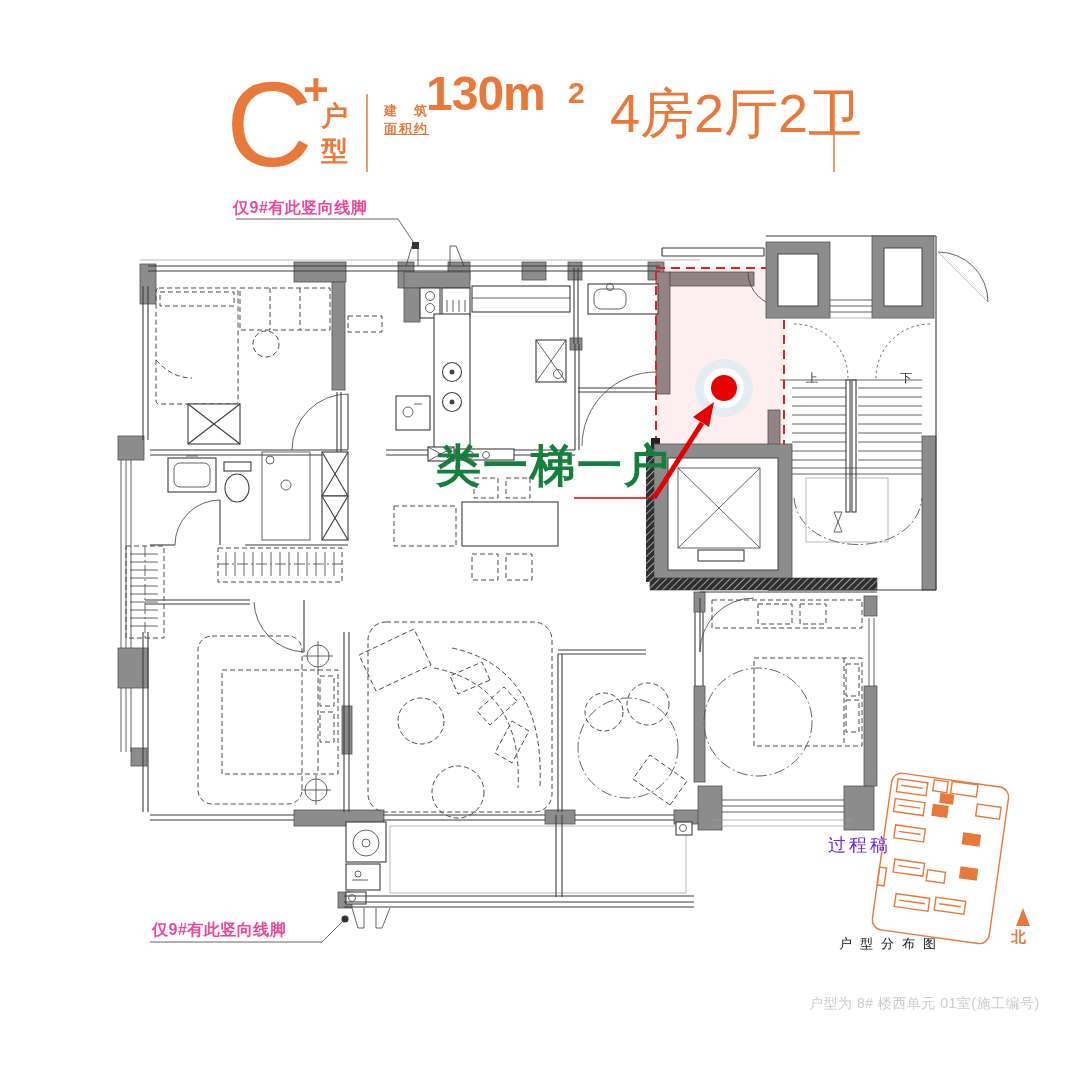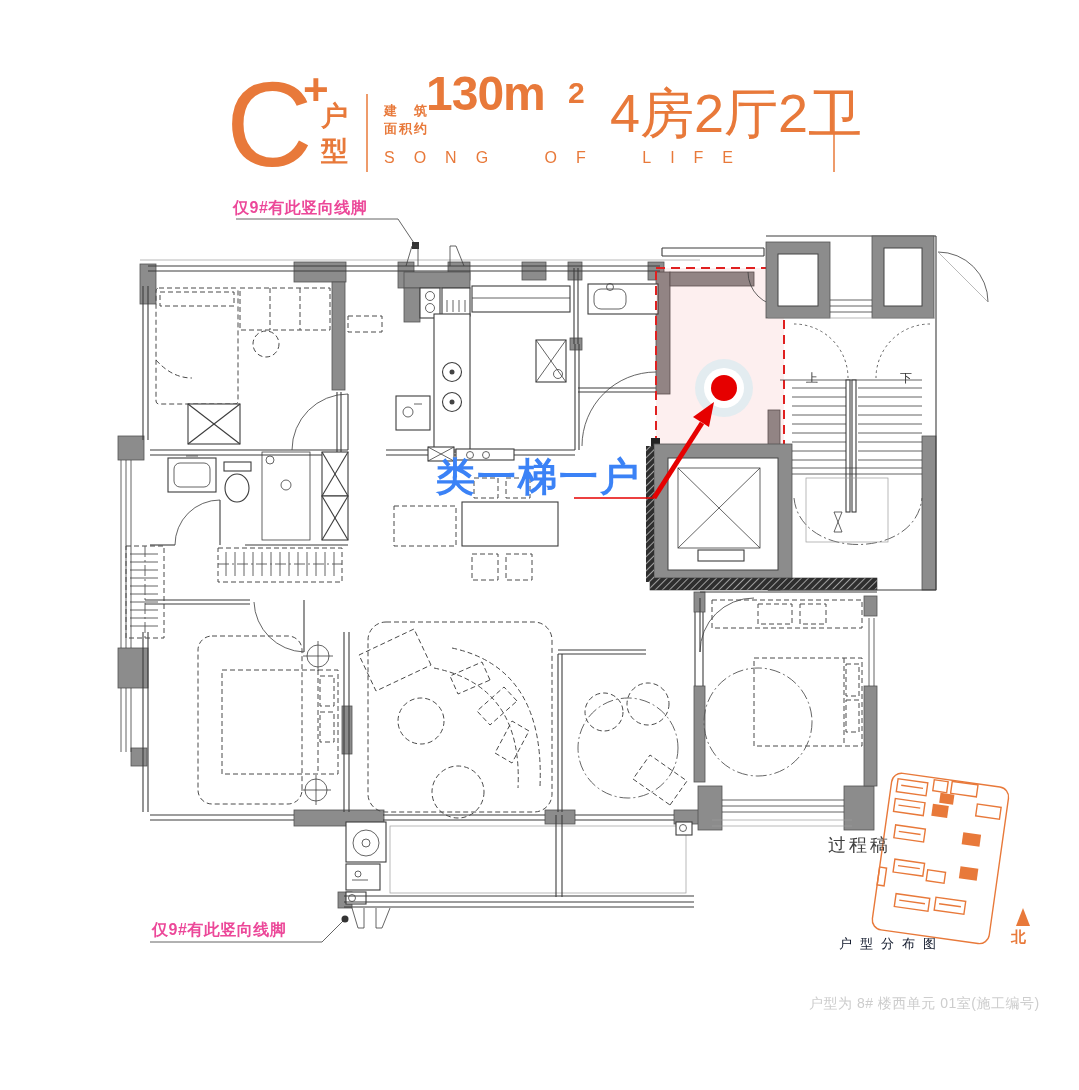--- a/index.html
+++ b/index.html
@@ -7,32 +7,32 @@
          font-family:"Liberation Sans","DejaVu Sans",sans-serif;}
   .abs{position:absolute;}
   
   .c-letter{left:226px;top:64px;font-size:120px;font-weight:400;color:#E8793A;line-height:1;}
   .c-plus{left:303px;top:68px;font-size:44px;font-weight:700;color:#E8793A;line-height:1;}
   .c-vert{left:321px;top:99px;color:#E8793A;font-weight:700;font-size:27px;line-height:35px;
           display:flex;flex-direction:column;}
   .hdr-divider{left:366px;top:94px;width:2px;height:78px;background:#E8793A;opacity:.75;}
   .area-prefix{left:384px;top:102px;color:#E8793A;font-size:13px;line-height:18px;font-weight:600;}
   .area-prefix .l1{letter-spacing:17px;}
-  .area-prefix .l2{letter-spacing:2px;}
+  .area-prefix .l2{letter-spacing:2px;text-decoration:underline;}
   .area-value{left:426px;top:70px;color:#E8793A;font-size:48px;font-weight:700;line-height:1;letter-spacing:-1px;}
   .area-sup{left:568px;top:76px;color:#E8793A;font-size:30px;font-weight:700;}
   .rooms{left:610px;top:86px;color:#E8793A;font-size:54px;font-weight:400;line-height:1;}
   .slogan{left:384px;top:149px;color:#E8793A;font-size:16px;font-weight:400;letter-spacing:19px;word-spacing:14px;white-space:nowrap;}
   .hdr-tick{left:833px;top:92px;width:2px;height:80px;background:#E8793A;opacity:.75;}
   
   .note{color:#ec4899;font-size:16px;letter-spacing:.5px;white-space:nowrap;font-weight:bold;}
   .note-top{left:233px;top:198px;}
   .note-bottom{left:152px;top:920px;}
-  .red-label{left:436px;top:450px;color:#3b82f6;font-size:39px;font-weight:900;letter-spacing:2px;white-space:nowrap;}
-  .draft{left:828px;top:833px;color:#404040;font-size:18px;letter-spacing:3px;}
+  .red-label{left:436px;top:436px;color:#15803d;font-size:45px;font-weight:900;letter-spacing:2px;white-space:nowrap;}
+  .draft{left:828px;top:833px;color:#6d28d9;font-size:18px;letter-spacing:3px;}
   .sketch-caption{left:839px;top:935px;color:#0f172a;font-size:13px;letter-spacing:8px;white-space:nowrap;}
   .north-label{left:1011px;top:928px;color:#E8793A;font-size:15px;font-weight:700;}
   .footer-caption{left:798px;top:995px;color:#CDCDCD;font-size:14px;letter-spacing:.5px;white-space:nowrap;margin-left:11px;}
   
   .w{fill:#8C8C8C;stroke:#545454;stroke-width:.8;}
   .ln{stroke:#3D3D3D;stroke-width:1.1;fill:none;}
   .lw{stroke:#3D3D3D;stroke-width:.8;fill:none;}
   .lt{stroke:#9C9C9C;stroke-width:.7;fill:none;}
   .d{stroke:#4A4A4A;stroke-width:1;fill:none;stroke-dasharray:5 3;}
   .dd{stroke:#555;stroke-width:.9;fill:none;stroke-dasharray:2.5 3;}
@@ -55,21 +55,20 @@
     <span>型</span>
   </div>
   <div class="abs hdr-divider"></div>
   <div class="abs area-prefix">
     <div class="l1">建筑</div>
     <div class="l2">面积约</div>
   </div>
   <div class="abs area-value">130m</div>
   <div class="abs area-sup">2</div>
   <div class="abs rooms">4房2厅2卫</div>
-  <div class="abs slogan">SONG OF LIFE</div>
   <div class="abs hdr-tick"></div>
 
   <svg class="abs" style="left:0;top:0" width="1079" height="1090" viewBox="0 0 1079 1090">
     <defs>
       <pattern id="hatchDark" width="5" height="5" patternUnits="userSpaceOnUse" patternTransform="rotate(45)">
         <rect width="5" height="5" fill="#2E2E2E"></rect>
         <line x1="0" y1="0" x2="0" y2="5" stroke="#BDBDBD" stroke-width="1.6"></line>
       </pattern>
     </defs>
 

